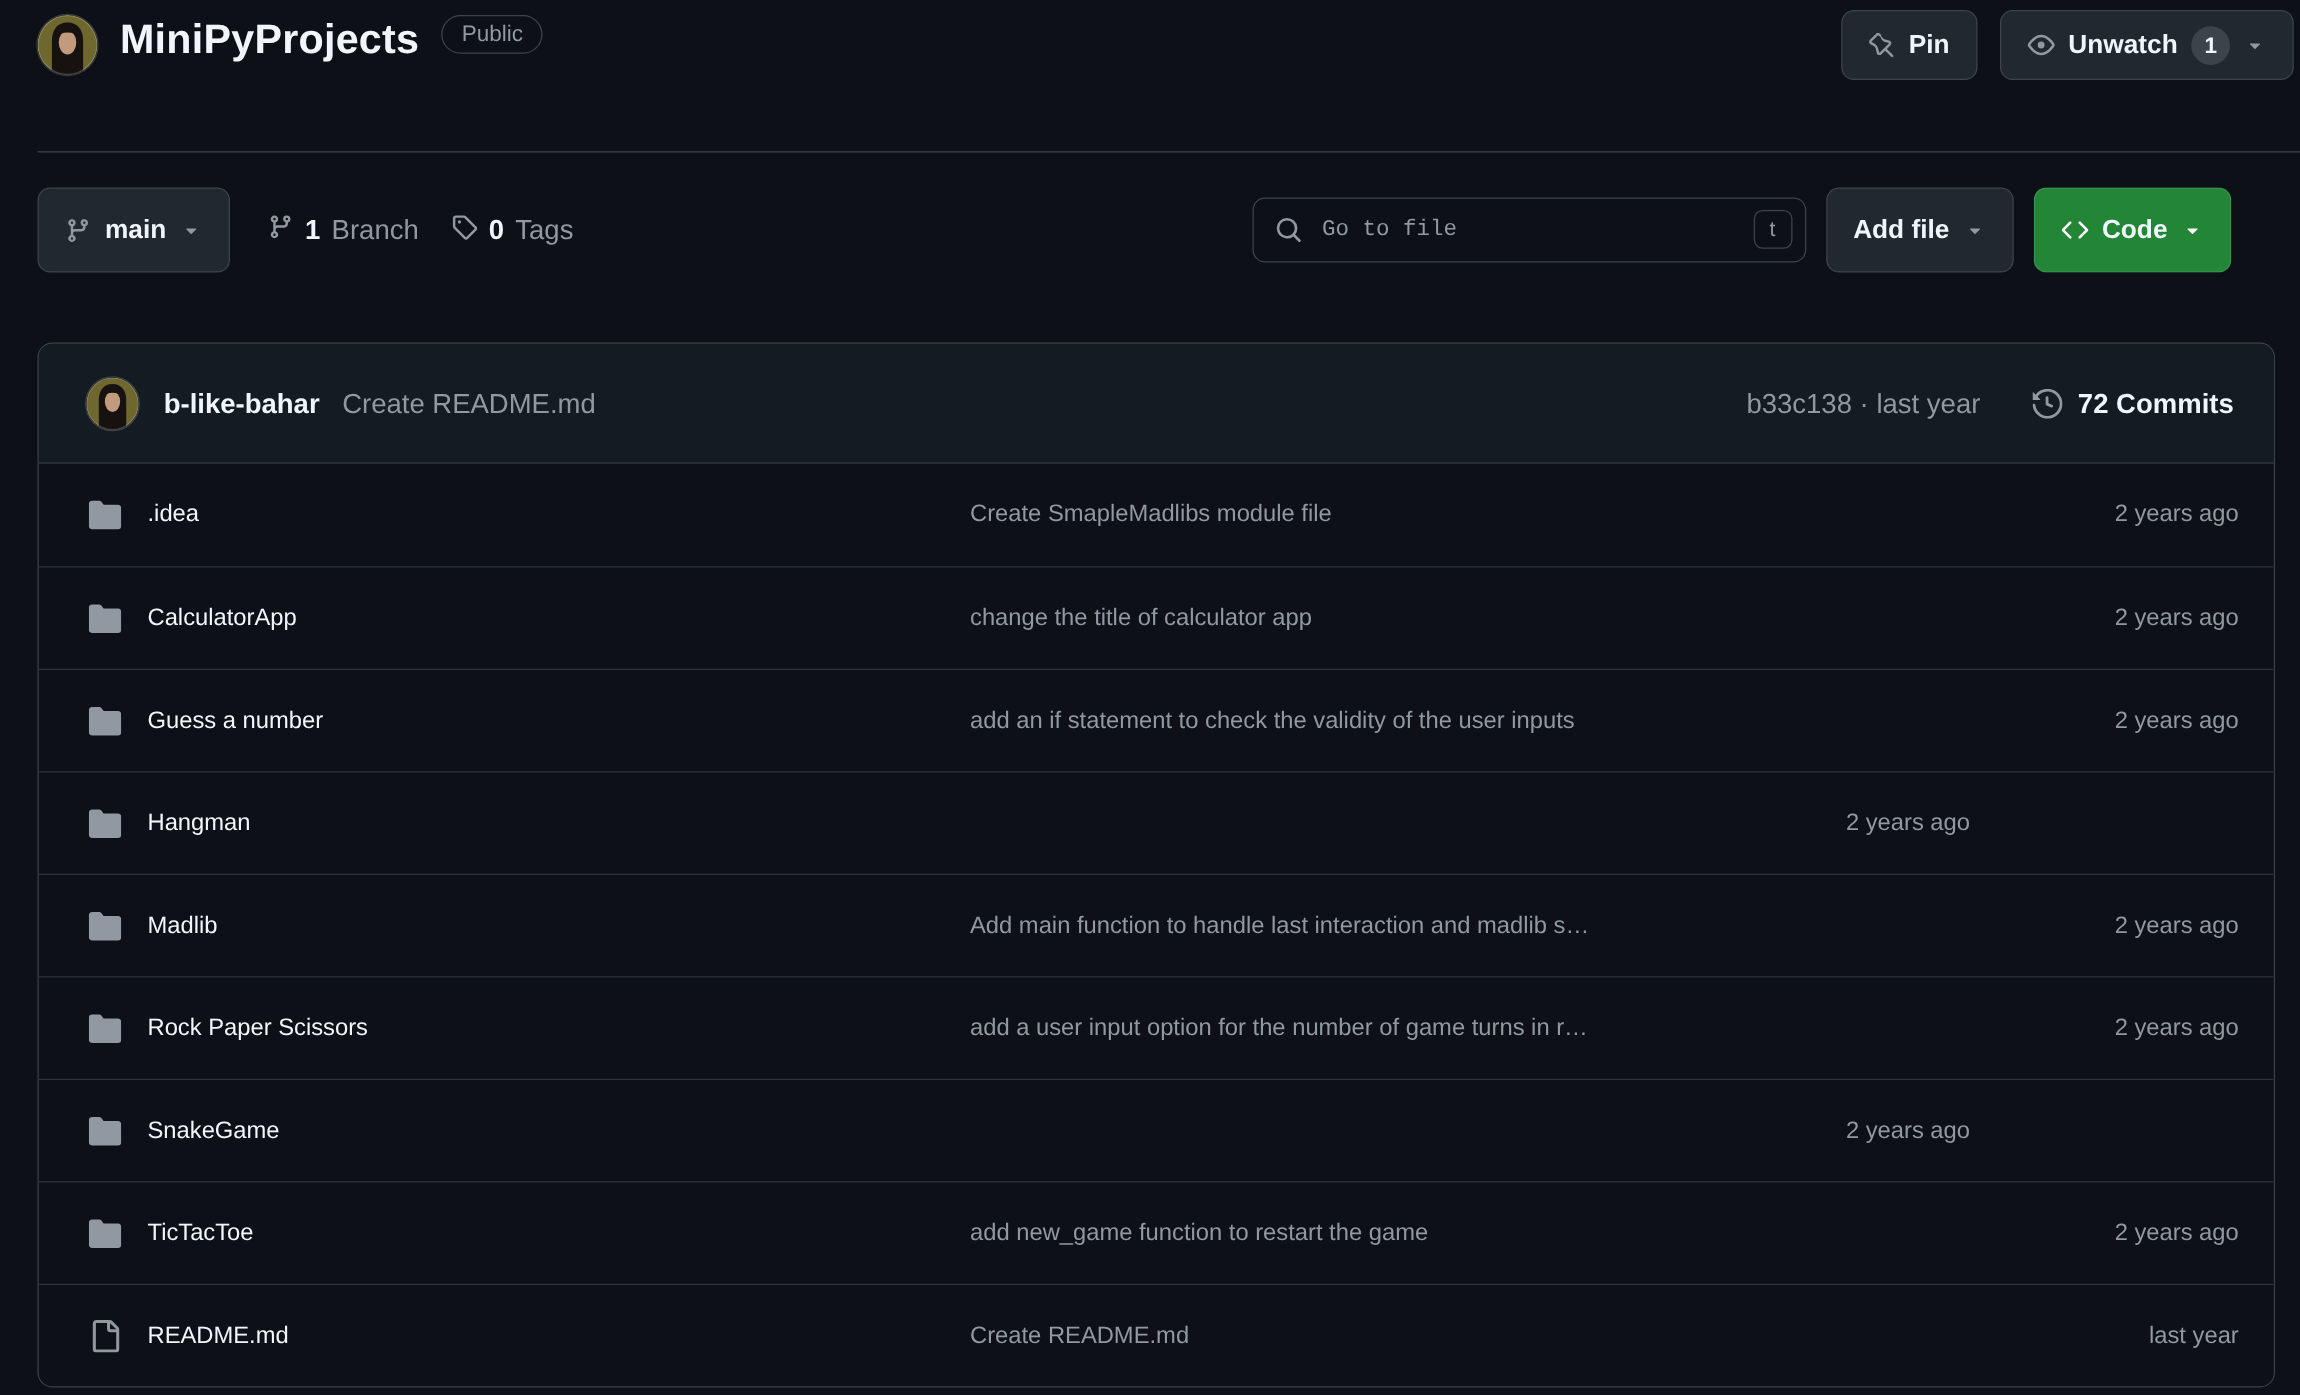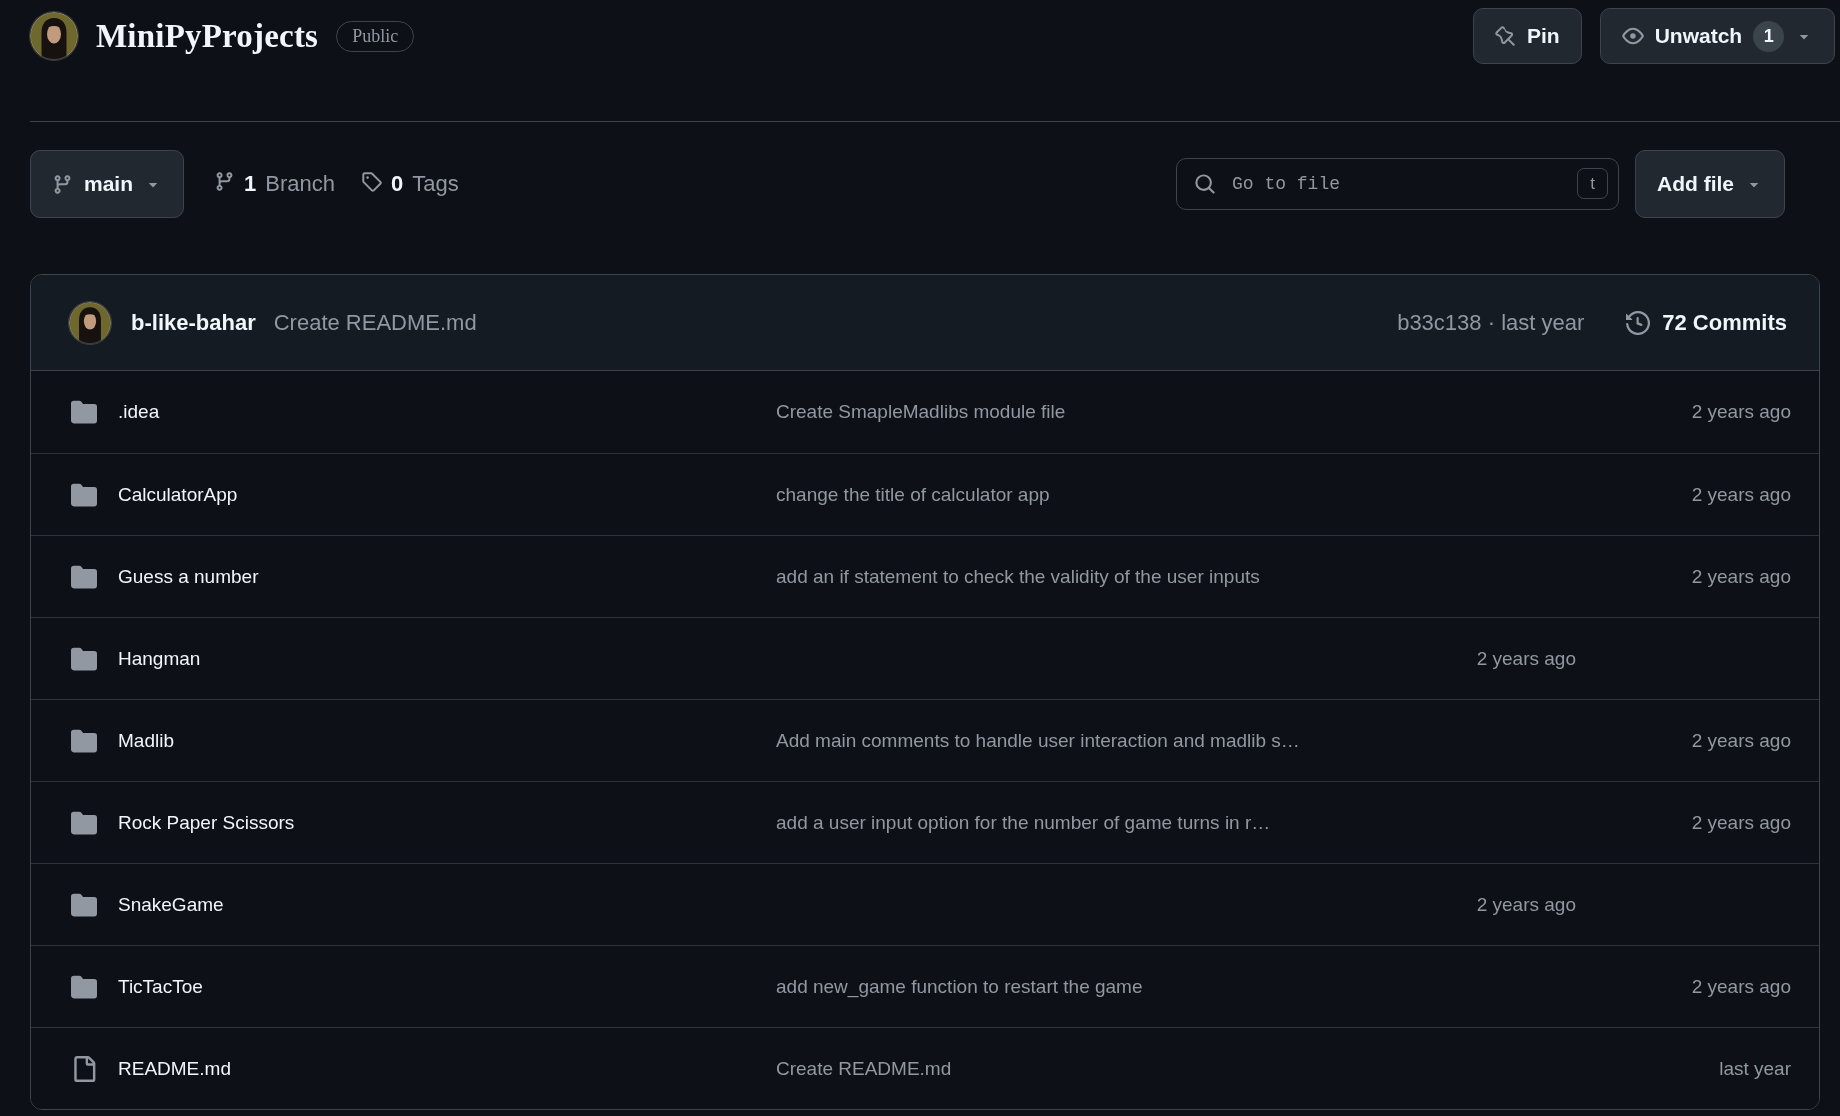--- a/index.html
+++ b/index.html
@@ -9,21 +9,21 @@
     color: var(--text-primary, #f0f6fc);
     font-family: "Liberation Sans", "DejaVu Sans", sans-serif;
     overflow: hidden;
     position: relative;
   }
   a { color: inherit; text-decoration: none; cursor: pointer; }
 
   
   .app-header{ position:relative; height:122px; }
   .header-divider{ position:absolute; bottom:0; left:30px; right:0; border-top:1px solid var(--border, #3d444d); }
-  .header-inner{ display:flex; align-items:center; gap:18px; padding:12px 0 0 30px;font-family:Liberation Serif, serif; }
+  .header-inner{ display:flex; align-items:flex-start; gap:18px; padding:12px 0 0 30px; }
   .avatar{ width:48px; height:48px; border-radius:50%; overflow:hidden; flex:0 0 auto;
            box-shadow:0 0 0 1px rgba(255,255,255,0.18); }
   .avatar svg{ display:block; width:100%; height:100%; }
   .repo-title{ font-size:33px; font-weight:700; letter-spacing:.2px; }
   .badge-public{ font-size:18px; font-weight:500; color:var(--text-muted,#9198a1);
                  border:1px solid var(--border,#3d444d); border-radius:999px; padding:4px 15px; }
   .header-actions{ position:absolute; left:1473px; top:8px; display:flex; gap:18px; align-items:center; }
 
   .btn{
     display:inline-flex; align-items:center; gap:11px; height:56px; padding:0 21px;
@@ -185,20 +185,33 @@
 
     <button class="btn">
       <span>Add file</span>
       <span class="caret">
         <svg width="18" height="18" viewBox="0 0 16 16">
             <path d="m4.427 7.427 3.396 3.396a.25.25 0 0 0 .354 0l3.396-3.396A.25.25 0 0 0 11.396 7H4.604a.25.25 0 0 0-.177.427Z"></path>
           </svg>
       </span>
     </button>
 
+    <button class="btn btn-primary">
+      <span class="lead-icon">
+        <svg width="22" height="22" viewBox="0 0 16 16">
+            <path d="m11.28 3.22 4.25 4.25a.75.75 0 0 1 0 1.06l-4.25 4.25a.749.749 0 0 1-1.275-.326.749.749 0 0 1 .215-.734L13.94 8l-3.72-3.72a.749.749 0 0 1 .326-1.275.749.749 0 0 1 .734.215Zm-6.56 0a.751.751 0 0 1 1.042.018.751.751 0 0 1 .018 1.042L2.06 8l3.72 3.72a.749.749 0 0 1-.326 1.275.749.749 0 0 1-.734-.215L.47 8.53a.75.75 0 0 1 0-1.06Z"></path>
+          </svg>
+      </span>
+      <span>Code</span>
+      <span class="caret">
+        <svg width="18" height="18" viewBox="0 0 16 16">
+            <path d="m4.427 7.427 3.396 3.396a.25.25 0 0 0 .354 0l3.396-3.396A.25.25 0 0 0 11.396 7H4.604a.25.25 0 0 0-.177.427Z"></path>
+          </svg>
+      </span>
+    </button>
   </div>
 </div>
 
 <div class="panel">
   <div class="commit-bar">
     <span class="avatar">
       <svg viewBox="0 0 48 48">
           <defs>
             <clipPath id="av2">
               <circle cx="24" cy="24" r="24"></circle>
@@ -284,21 +297,21 @@
       <div class="file-row">
     <div class="file-name-cell">
       <span class="row-icon">
         <svg width="26" height="26" viewBox="0 0 16 16">
               <path d="M1.75 1A1.75 1.75 0 0 0 0 2.75v10.5C0 14.216.784 15 1.75 15h12.5A1.75 1.75 0 0 0 16 13.25v-8.5A1.75 1.75 0 0 0 14.25 3H7.5a.25.25 0 0 1-.2-.1l-.9-1.2C6.07 1.26 5.55 1 5 1H1.75Z"></path>
             </svg>
       </span>
 
       <a class="file-name">Madlib</a>
     </div>
-    <a class="file-msg">Add main comments to handle user interaction and madlib s…</a>
+    <a class="file-msg">Add main function to handle last interaction and madlib s…</a>
     <a class="file-time">2 years ago</a>
   </div>
       <div class="file-row">
     <div class="file-name-cell">
       <span class="row-icon">
         <svg width="26" height="26" viewBox="0 0 16 16">
               <path d="M1.75 1A1.75 1.75 0 0 0 0 2.75v10.5C0 14.216.784 15 1.75 15h12.5A1.75 1.75 0 0 0 16 13.25v-8.5A1.75 1.75 0 0 0 14.25 3H7.5a.25.25 0 0 1-.2-.1l-.9-1.2C6.07 1.26 5.55 1 5 1H1.75Z"></path>
             </svg>
       </span>
 

